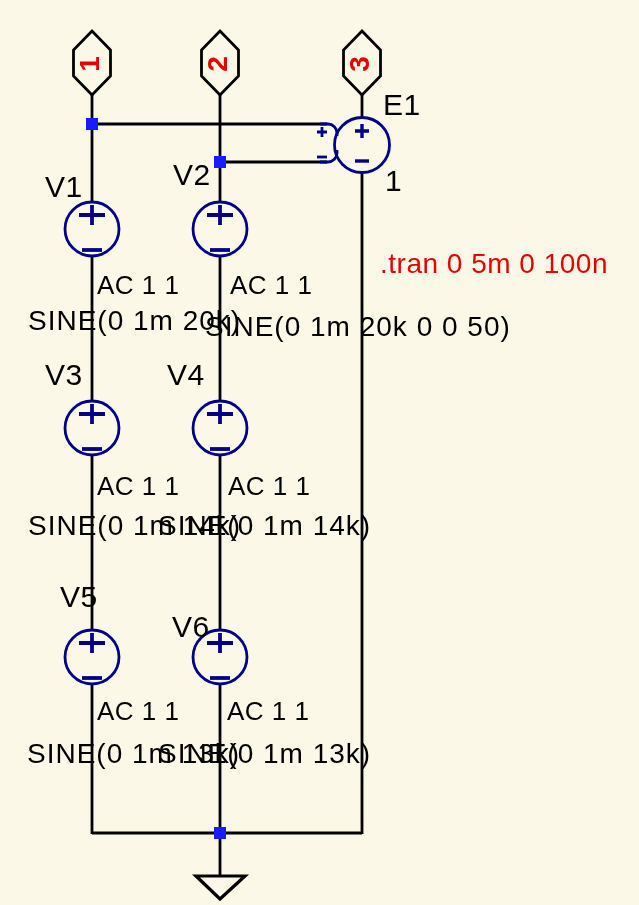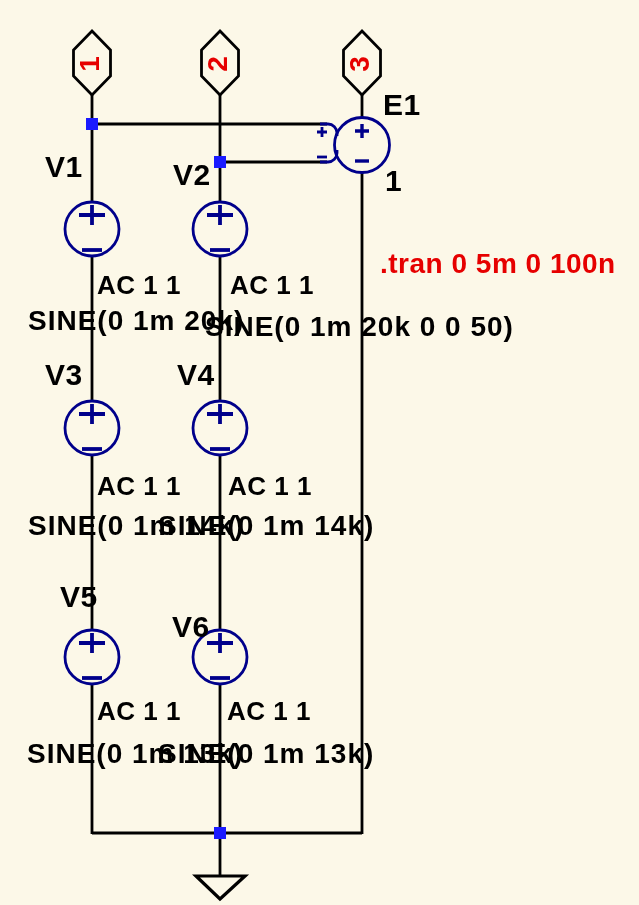--- a/index.html
+++ b/index.html
@@ -6,21 +6,21 @@
     --bg:#fcf8e8; --wire:#000000; --symbol:#00008b; --junction:#1a1aff; --red:#e60000; --text:#000000;
   }
   html,body{margin:0;padding:0;}
   body{
     width:639px;height:905px;position:relative;overflow:hidden;
     background:var(--bg);
     font-family:"Liberation Sans",sans-serif;
   }
   svg{position:absolute;left:0;top:0;}
   .lbl{
-    position:absolute;font-weight:bold;color:var(--text);
+    position:absolute;font-weight:normal;color:var(--text);
     white-space:nowrap;line-height:1;
   }
   .name{font-size:30px;letter-spacing:0.5px;}
   .val{font-size:26px;letter-spacing:0.5px;}
   .sine{font-size:28px;letter-spacing:1px;}
   .directive{font-size:28px;letter-spacing:0.5px;color:var(--red);}
   .portnum{
     position:absolute;width:30px;height:30px;display:flex;align-items:center;justify-content:center;
     font-weight:bold;font-size:28px;color:var(--red);transform:rotate(-90deg);
   }
@@ -84,24 +84,24 @@
     <rect x="86" y="118" width="12" height="12"></rect>
     <rect x="214" y="156" width="12" height="12"></rect>
     <rect x="214" y="827" width="12" height="12"></rect>
   </g>
 </svg>
 
 <div class="portnum" style="left:75px;top:49px;">1</div>
 <div class="portnum" style="left:203px;top:49px;">2</div>
 <div class="portnum" style="left:345px;top:49px;">3</div>
 
-<div class="lbl name" style="left:45px;top:152px;">V1</div>
+<div class="lbl name" style="left:45px;top:172px;">V1</div>
 <div class="lbl name" style="left:173px;top:160px;text-align:right;">V2</div>
 <div class="lbl name" style="left:45px;top:360px;">V3</div>
-<div class="lbl name" style="left:177px;top:360px;">V4</div>
+<div class="lbl name" style="left:167px;top:360px;">V4</div>
 <div class="lbl name" style="left:60px;top:582px;">V5</div>
 <div class="lbl name" style="left:172px;top:612px;">V6</div>
 <div class="lbl name" style="left:383px;top:90px;">E1</div>
 <div class="lbl name" style="left:385px;top:166px;">1</div>
 
 <div class="lbl val" style="left:97px;top:272px;">AC 1 1</div>
 <div class="lbl val" style="left:230px;top:272px;">AC 1 1</div>
 <div class="lbl val" style="left:97px;top:473px;">AC 1 1</div>
 <div class="lbl val" style="left:228px;top:473px;">AC 1 1</div>
 <div class="lbl val" style="left:97px;top:698px;">AC 1 1</div>

